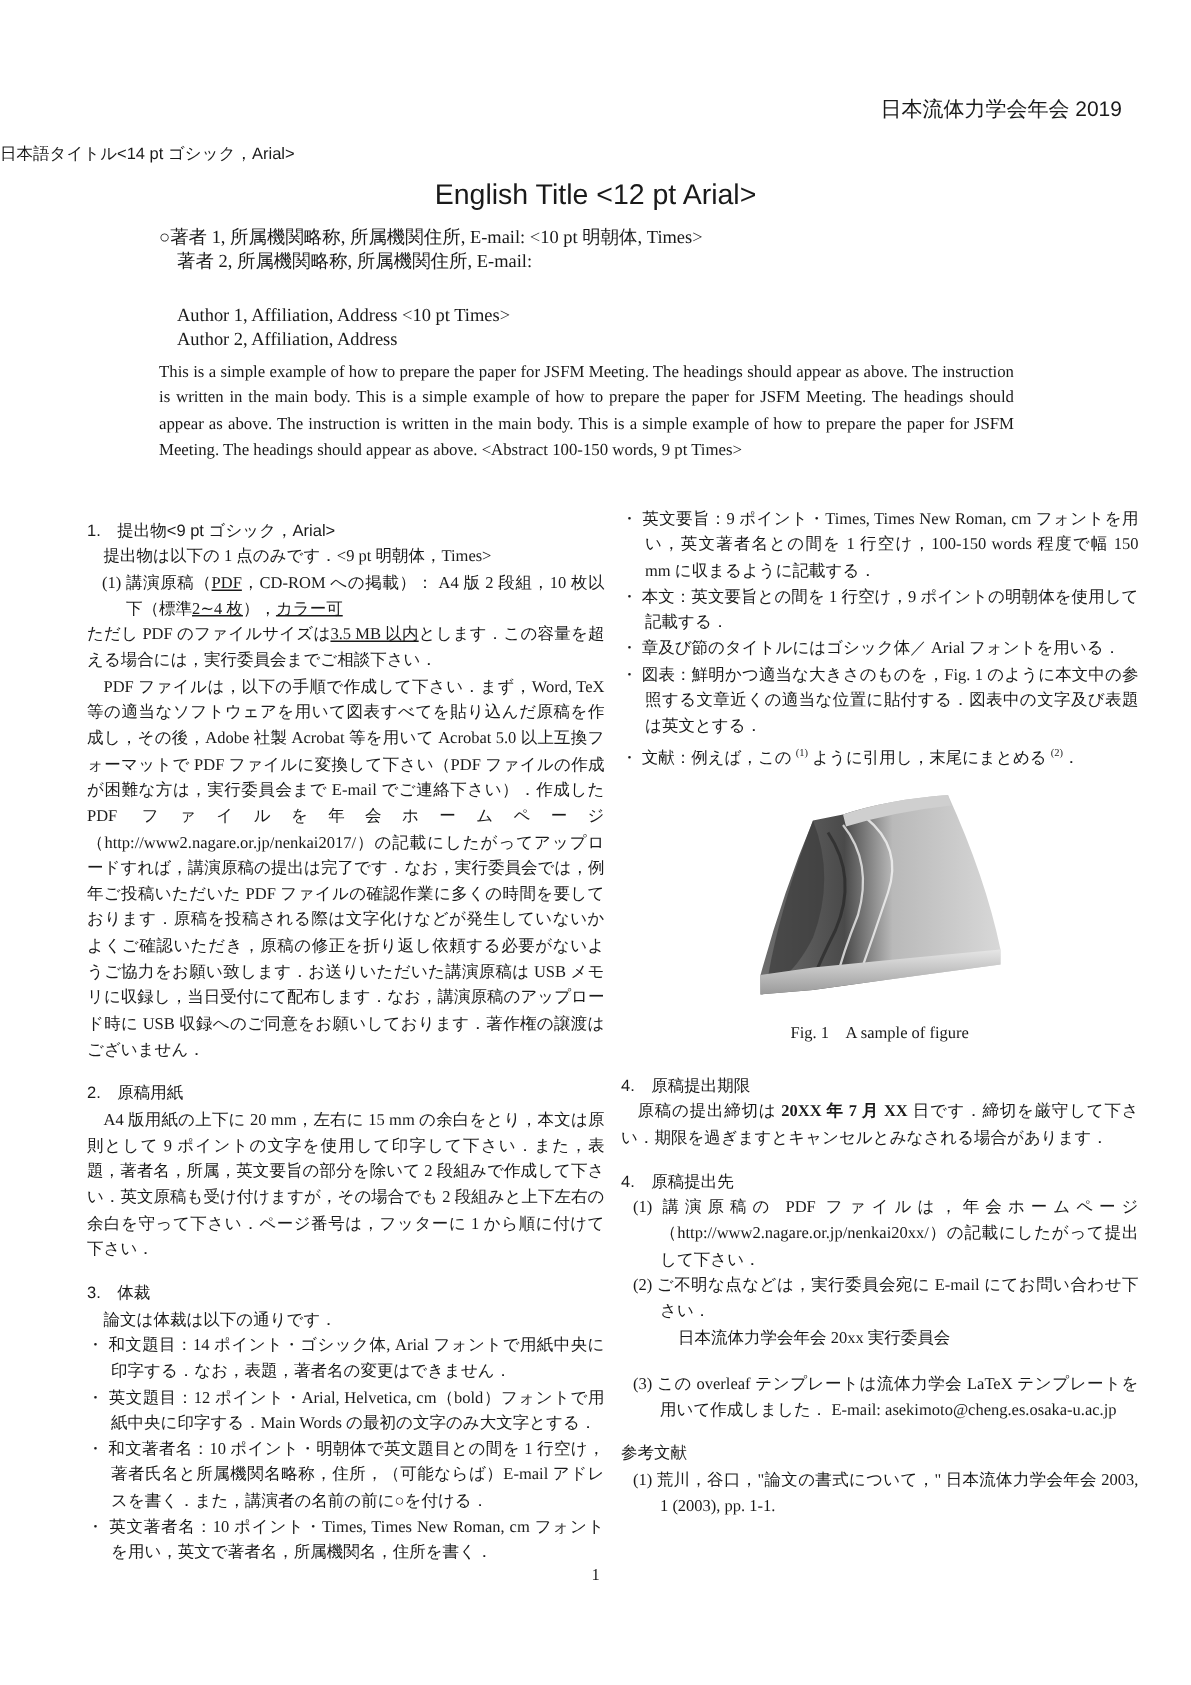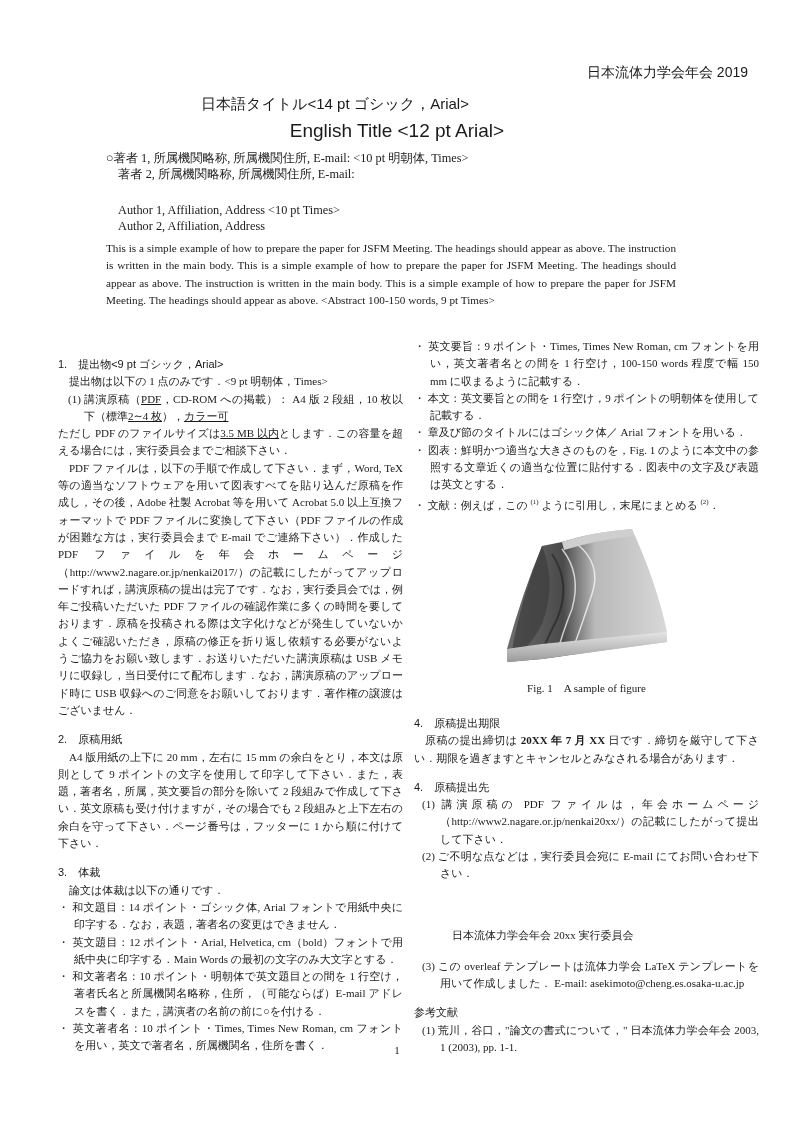--- a/index.html
+++ b/index.html
@@ -1,44 +1,44 @@
 <!DOCTYPE html>
 <html><head>
   <meta charset="utf-8">
   <style>
     html, body { margin: 0; padding: 0; background: #ffffff; }
     body { width: 794px; height: 1123px; position: relative; overflow: hidden; color: #1a1a1a;
       font-family: "Liberation Serif", "DejaVu Serif", serif; }
     .abs { position: absolute; }
     .sans { font-family: "Liberation Sans", "DejaVu Sans", sans-serif; }
     .header-right { right: 46px; top: 64px; font-size: 14px; }
-    .title-ja { left: 0; width: 670px; top: 95px; text-align: center; font-size: 15px; }
+    .title-ja { left: 0; width: 670px; top: 95px; text-align: left; font-size: 11px; }
     .title-en { left: 0; width: 794px; top: 120px; text-align: center; font-size: 19px; }
     .authors { left: 106px; top: 150px; font-size: 12.3px; line-height: 16px; }
     .authors div { white-space: nowrap; }
     .authors .indent { padding-left: 12px; }
     .authors .gap { margin-top: 20px; }
     .abstract { left: 106px; top: 240px; width: 570px; font-size: 11.2px; line-height: 17.4px; text-align: justify; }
-    .col { top: 356px; width: 345px; font-size: 11px; line-height: 17.3px; text-align: justify; }
+    .col { top: 346px; width: 345px; font-size: 11px; line-height: 17.3px; text-align: justify; }
     .col-left { left: 58px; }
     .col-right { left: 414px; top: 338px; }
     .sec-head { font-size: 11px; margin-top: 0; }
     .sec { margin-bottom: 12px; }
     p { margin: 0; }
     .pind { text-indent: 11px; }
     .item { padding-left: 26px; text-indent: -16px; }
     .bullet { padding-left: 16px; text-indent: -16px; }
     .ul { text-decoration: underline; }
     .bold { font-weight: bold; }
     .figure { margin: 10px auto 6px auto; width: 170px; height: 150px; position: relative; }
     .fig-caption { text-align: center; font-size: 11px; margin-bottom: 18px; }
     .page-num { left: 0; width: 794px; top: 1044px; text-align: center; font-size: 11px; }
     sup { font-size: 7px; }
     .ref-item { padding-left: 26px; text-indent: -18px; }
-    .sign { padding-left: 26px; margin-top: 44px; }
+    .sign { padding-left: 26px; }
   </style>
 </head>
 <body>
 
 <div class="abs header-right sans">日本流体力学会年会 2019</div>
 
 <div class="abs title-ja sans">日本語タイトル&lt;14 pt ゴシック，Arial&gt;</div>
 <div class="abs title-en sans">English Title &lt;12 pt Arial&gt;</div>
 
 <div class="abs authors">

